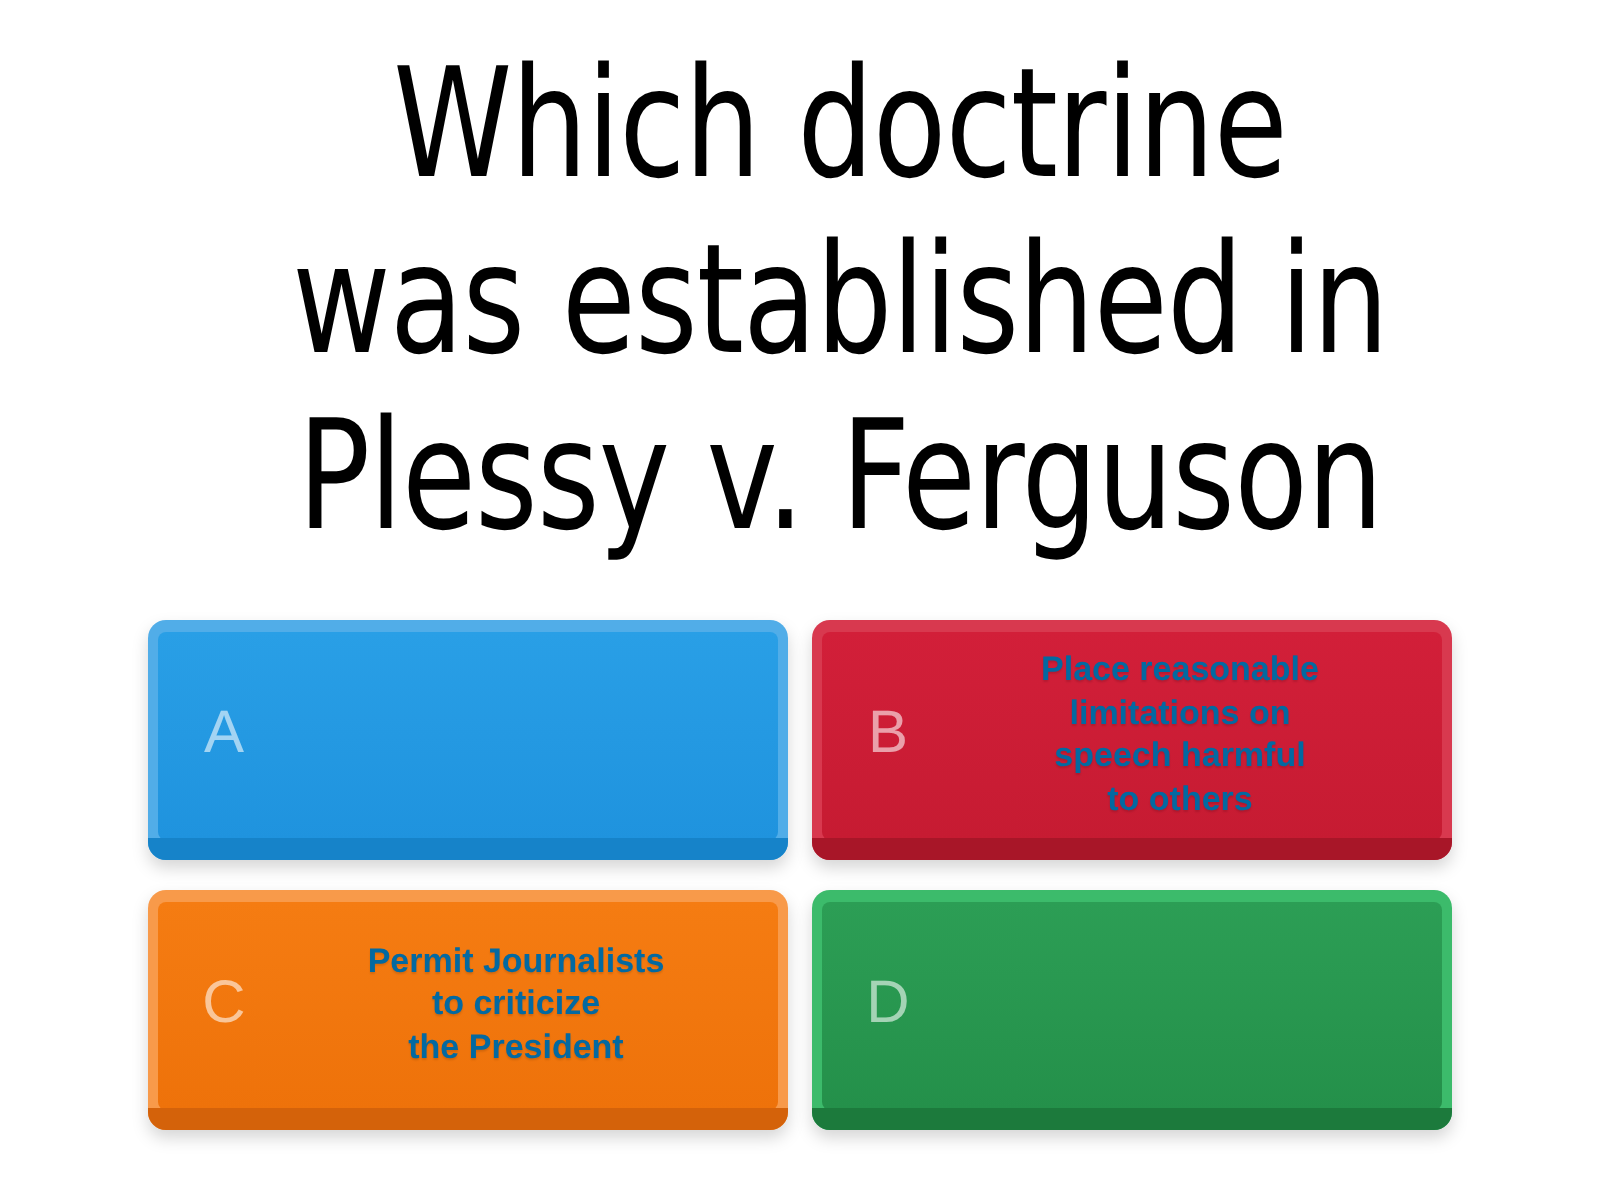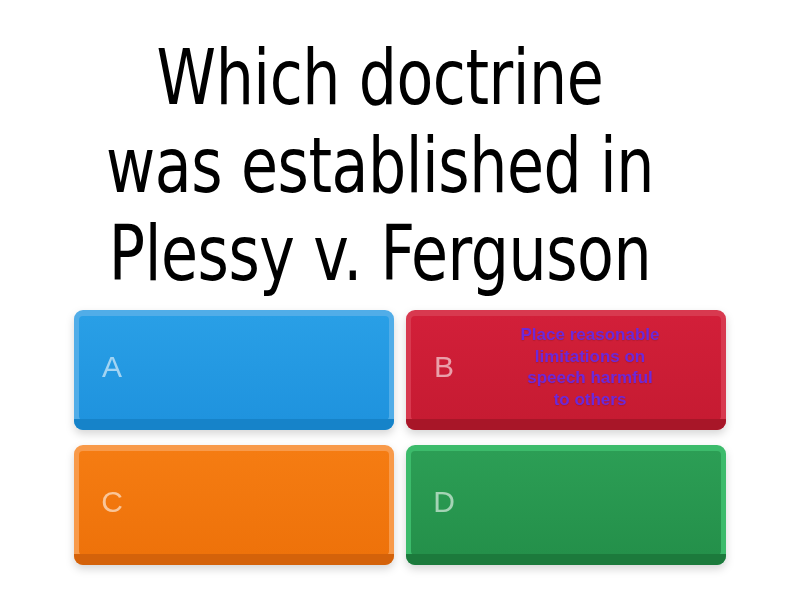--- a/index.html
+++ b/index.html
@@ -19,26 +19,26 @@
     width: 800px;
     height: 600px;
     background: #ffffff;
     box-sizing: border-box;
   }
 
   
   #question-area {
     position: absolute;
     left: 0;
-    top: 16px;
+    top: 0;
     width: 800px;
     height: 300px;
     display: flex;
     align-items: center;
-    justify-content: flex-start;
+    justify-content: flex-end;
   }
   #question-text {
     width: 760px;
     text-align: center;
     color: #000000;
     font-size: 76px;
     line-height: 88px;
     font-weight: 400;
     letter-spacing: -0.5px;
     font-family: "DejaVu Sans Condensed", "Liberation Sans Narrow", "Liberation Sans", sans-serif;
@@ -109,21 +109,21 @@
     font-size: 30px;
     font-weight: 400;
     color: rgba(255,255,255,0.58);
     line-height: 1;
     font-family: "Liberation Sans", "DejaVu Sans", sans-serif;
     user-select: none;
   }
   .answer-text {
     flex: 1 1 auto;
     text-align: center;
-    color: #6d28d9;
+    color: #0369a1;
     font-size: 17px;
     line-height: 21.5px;
     font-weight: bold;
     white-space: pre-line;
     padding-right: 8px;
     text-shadow: 0 1px 1px rgba(0,0,0,0.12);
     font-family: "Liberation Sans", "DejaVu Sans", sans-serif;
   }
 
   
@@ -180,20 +180,23 @@
 to others</div>
       </div>
     </div>
 
     <div class="answer-card" id="answer-card-c">
       <div class="bevel"></div>
       <div class="face"></div>
       <div class="lip"></div>
       <div class="content">
         <div class="answer-letter">C</div>
+        <div class="answer-text">Permit Journalists
+to criticize
+the President</div>
       </div>
     </div>
 
     <div class="answer-card" id="answer-card-d">
       <div class="bevel"></div>
       <div class="face"></div>
       <div class="lip"></div>
       <div class="content">
         <div class="answer-letter">D</div>
       </div>

